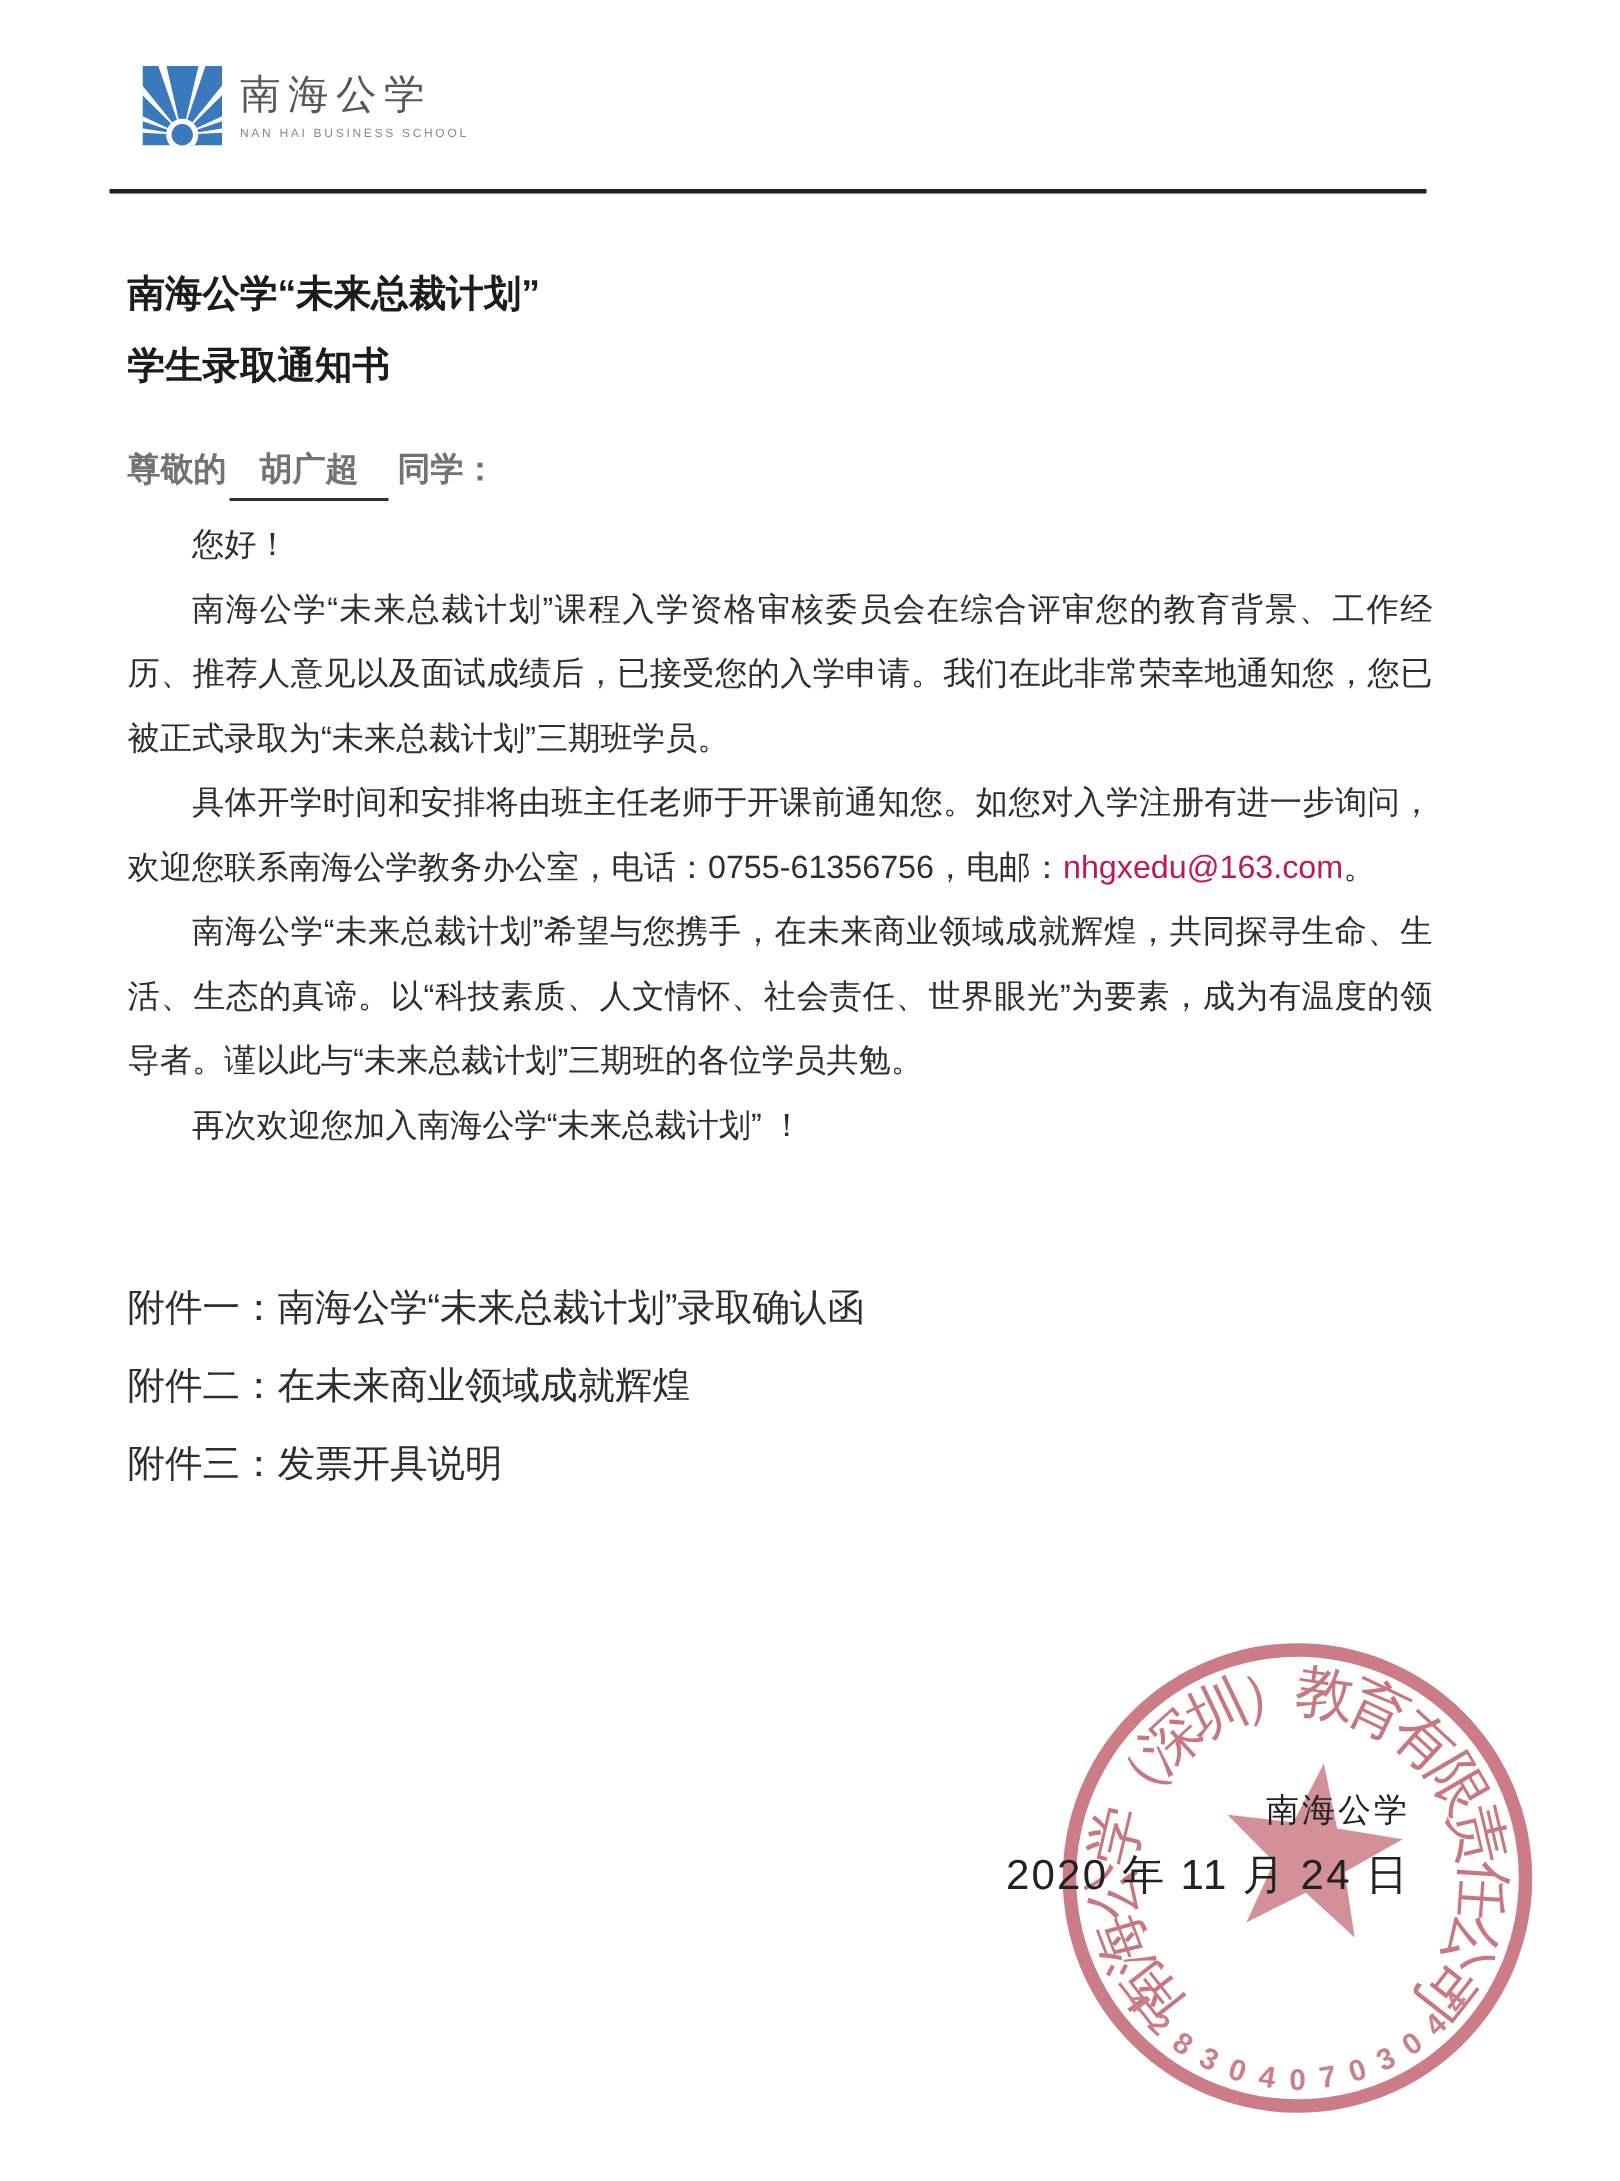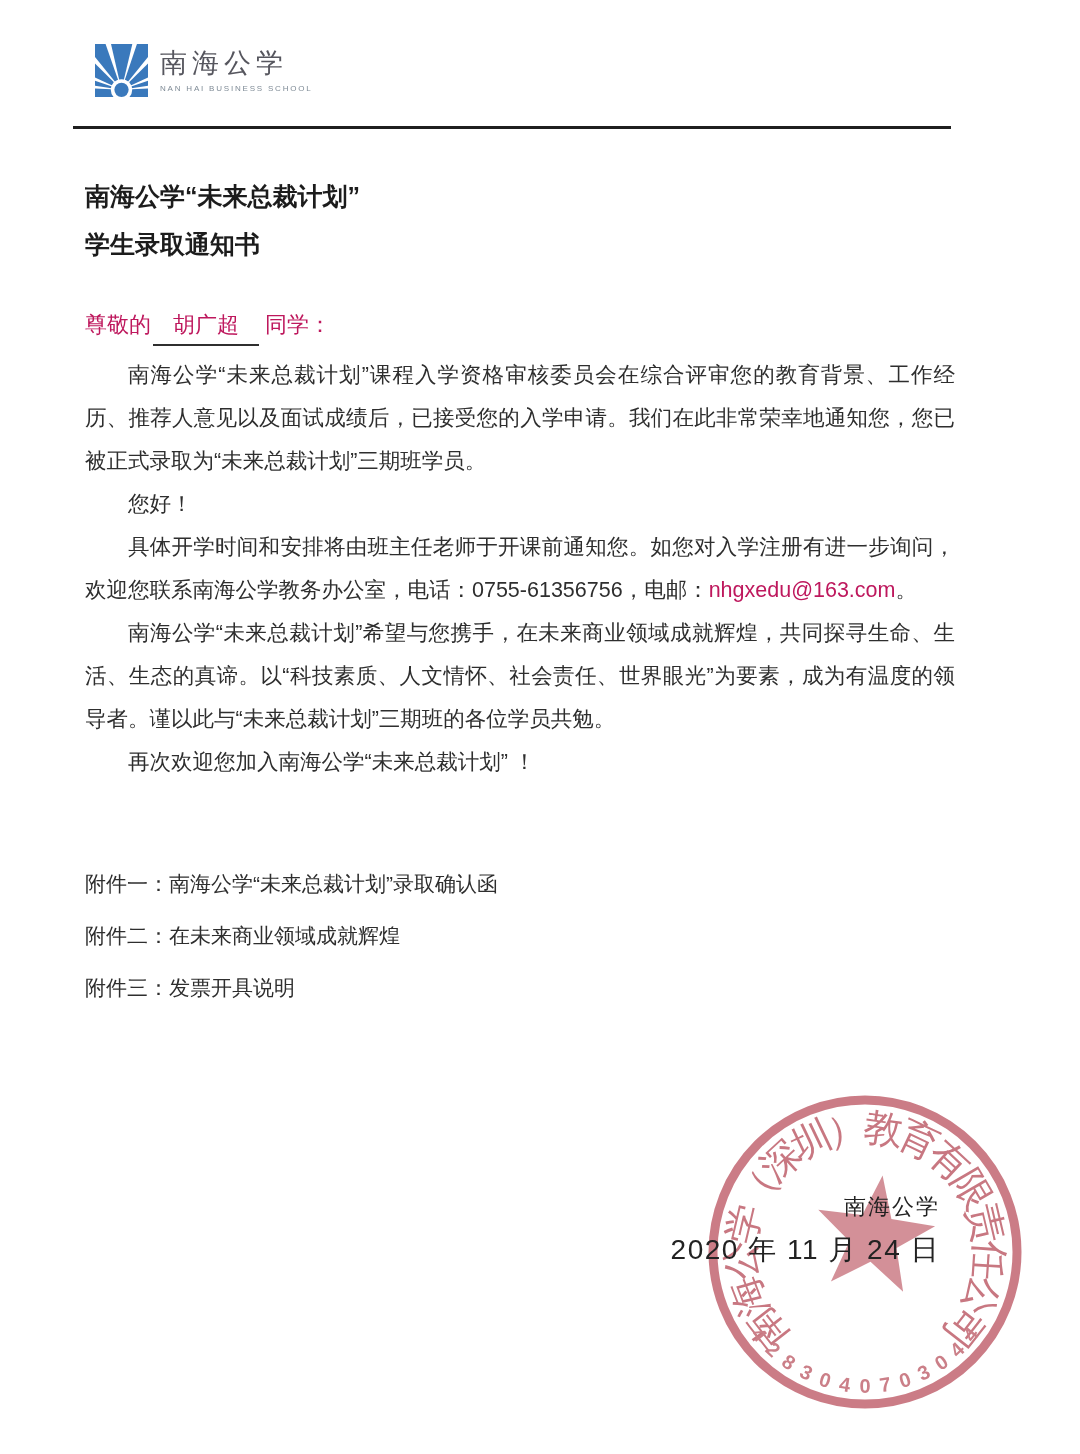--- a/index.html
+++ b/index.html
@@ -36,40 +36,40 @@
     position: absolute; left: 85px; top: 0;
     width: 870px;
   }
   .doc-title {
     margin-top: 172px;
     text-align: left;
     font-size: 25px; font-weight: bold; color: #1c1c1c;
     line-height: 48px;
   }
   .salutation {
-    margin-top: 38px;
-    font-size: 22px; line-height: 38px; color: #be185d;
+    margin-top: 26px;
+    font-size: 22px; line-height: 38px; color: #737373; font-weight: bold;
   }
   .name-underlined {
     border-bottom: 2px solid #2f2f2f;
     padding: 0 20px;
     margin: 0 6px 0 2px;
     display: inline-block;
   }
   .letter-body {
     margin-top: 8px;
     font-size: 21.5px; line-height: 43px;
     text-align: justify;
   }
   .letter-body p { margin: 0; text-indent: 2em; }
   .email-link { color: #be185d; cursor: pointer; }
 
   .attachments {
     margin-top: 74px;
-    font-size: 21px; line-height: 52px;
+    font-size: 25px; line-height: 52px;
   }
   .attachments p { margin: 0; }
 
   
   .signature {
     position: absolute; right: 140px; top: 1192px;
     text-align: right; z-index: 3; color: #222;
   }
   .signature .org { font-size: 22px; letter-spacing: 2px; }
   .signature .date { font-size: 28px; letter-spacing: 1.5px; margin-top: 9px; }
@@ -122,22 +122,22 @@
   <div class="doc-title">
     <div>南海公学“未来总裁计划”</div>
     <div>学生录取通知书</div>
   </div>
 
   <div class="salutation">
     <span>尊敬的</span><span class="name-underlined">胡广超</span><span>同学：</span>
   </div>
 
   <div class="letter-body">
+    <p>您好！</p>
     <p>南海公学“未来总裁计划”课程入学资格审核委员会在综合评审您的教育背景、工作经历、推荐人意见以及面试成绩后，已接受您的入学申请。我们在此非常荣幸地通知您，您已被正式录取为“未来总裁计划”三期班学员。</p>
-    <p>您好！</p>
     <p><span>具体开学时间和安排将由班主任老师于开课前通知您。如您对入学注册有进一步询问，欢迎您联系南海公学教务办公室，电话：0755-61356756，电邮：</span><a class="email-link">nhgxedu@163.com</a><span>。</span></p>
     <p>南海公学“未来总裁计划”希望与您携手，在未来商业领域成就辉煌，共同探寻生命、生活、生态的真谛。以“科技素质、人文情怀、社会责任、世界眼光”为要素，成为有温度的领导者。谨以此与“未来总裁计划”三期班的各位学员共勉。</p>
     <p>再次欢迎您加入南海公学“未来总裁计划” ！</p>
   </div>
 
   <div class="attachments">
     <p>附件一：南海公学“未来总裁计划”录取确认函</p>
     <p>附件二：在未来商业领域成就辉煌</p>
     <p>附件三：发票开具说明</p>
   </div>

